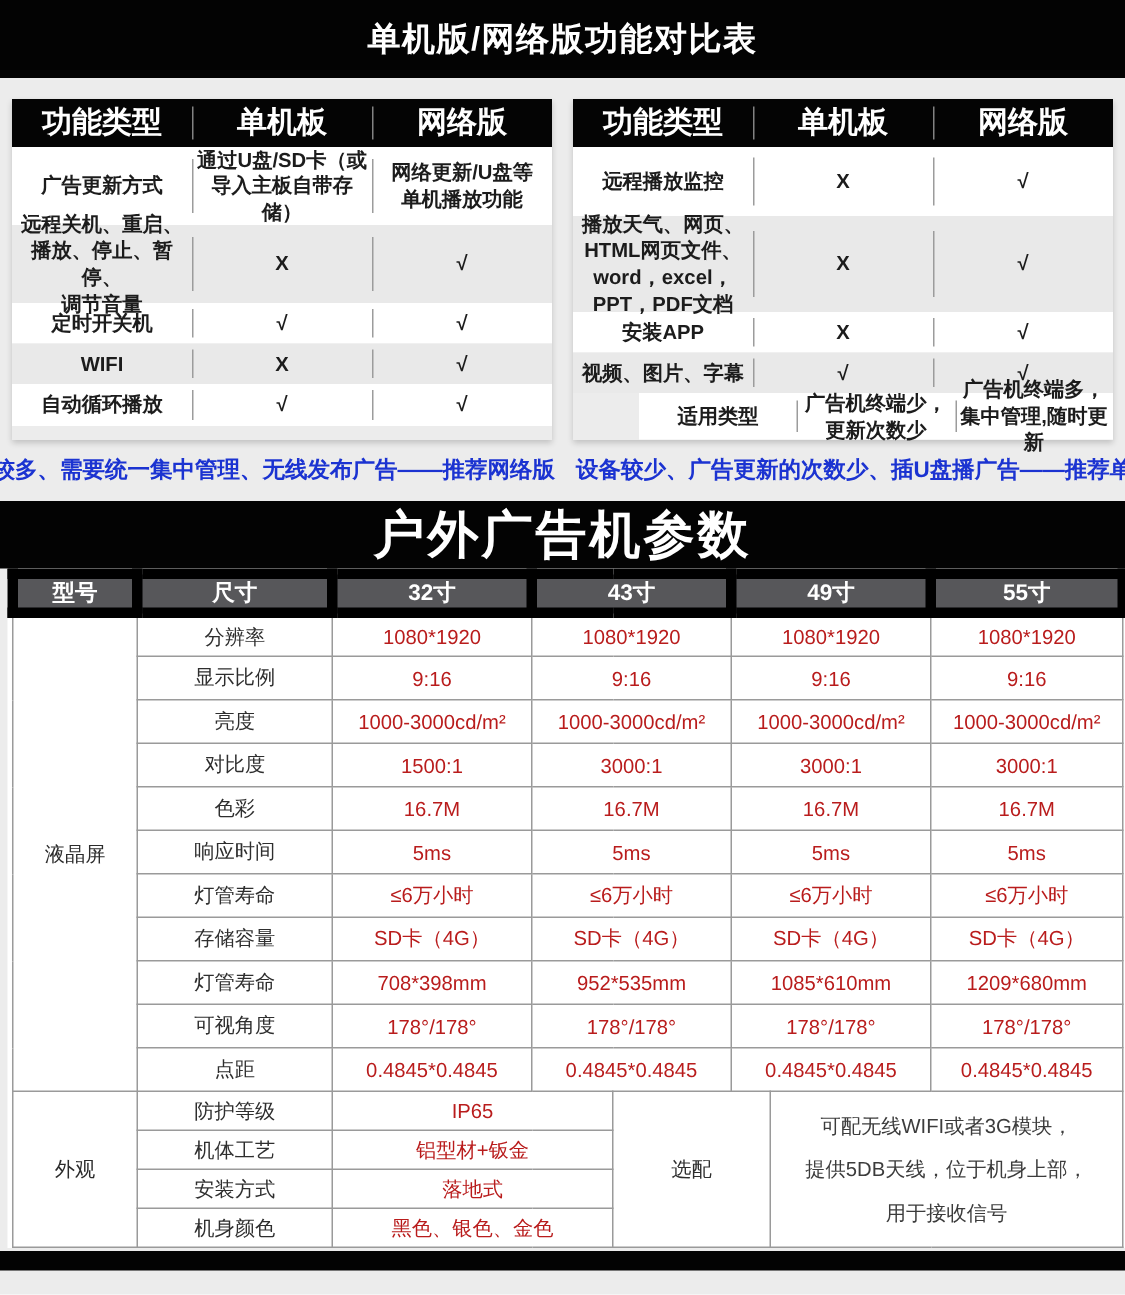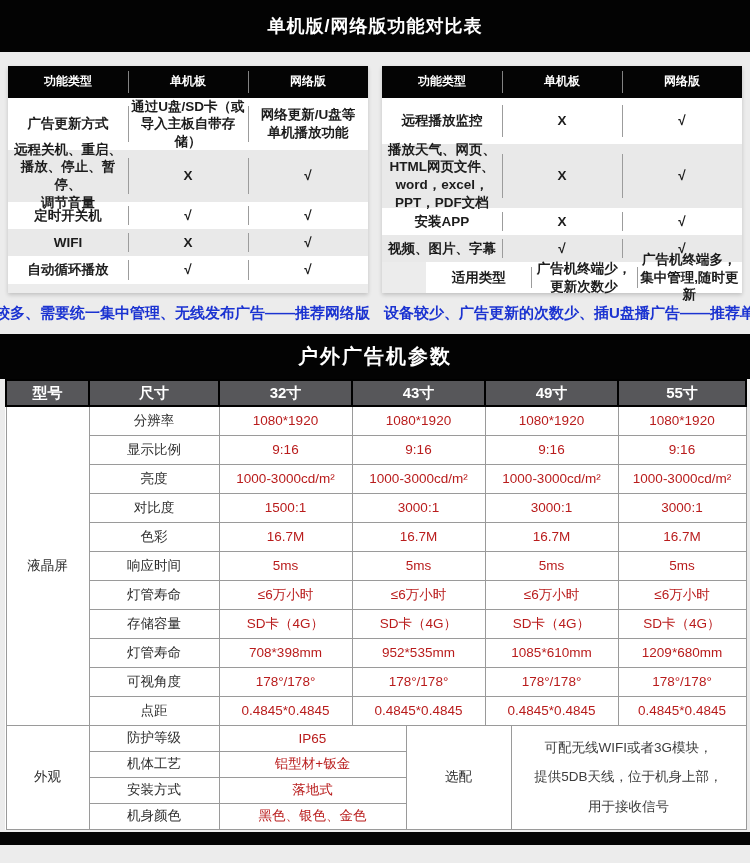--- a/index.html
+++ b/index.html
@@ -9,31 +9,31 @@
     overflow: hidden;
     background: #ececec;
     font-family: "Liberation Sans", "DejaVu Sans", sans-serif;
     color: #222;
   }
   .band {
     background: #030303;
     display: flex; align-items: center; justify-content: center;
     color: #fff; font-weight: bold;
   }
-  .band1 { height: 52px; font-size: 18px; letter-spacing: 1px; }
-  .band2 { height: 45px; font-size: 20px; letter-spacing: 2px; }
+  .band1 { height: 52px; font-size: 22px; letter-spacing: 1px; }
+  .band2 { height: 45px; font-size: 34px; letter-spacing: 2px; }
 
   
   .tables-row {
     display: flex; justify-content: space-between;
     padding: 14px 8px 0 8px;
   }
   .cmp-table { width: 360px; box-shadow: 0 2px 4px rgba(0,0,0,0.18); }
   .cmp-header { display: flex; height: 32px; background: #040404; }
-  .cmp-header .cmp-cell { color: #fff; font-size: 12px; font-weight: bold; }
+  .cmp-header .cmp-cell { color: #fff; font-size: 20px; font-weight: bold; }
   .cmp-header .cmp-cell + .cmp-cell::before { background: rgba(255,255,255,0.5); }
   .cmp-row { display: flex; background: #ffffff; }
   .cmp-row.alt { background: #e9e9e9; }
   .cmp-cell {
     width: 120px; position: relative;
     display: flex; align-items: center; justify-content: center;
     text-align: center; white-space: pre-line;
     font-size: 13.5px; font-weight: 600; line-height: 1.3; color: #1c1c1c;
     padding: 1px 2px;
   }
@@ -52,21 +52,21 @@
   }
 
   
   .spec-wrap { padding: 0 5px; }
   table.spec {
     width: 740px; border-collapse: collapse; background: #fff;
     table-layout: fixed;
   }
   table.spec th {
     background: #57575a; color: #fff; font-size: 15px; font-weight: bold;
-    height: 26px; border: 2px solid #000000; text-align: center;
+    height: 26px; border: 7px solid #000000; text-align: center;
   }
   table.spec td {
     border: 1px solid #9a9a9a; text-align: center;
     height: 29px; font-size: 13.5px; padding: 0 2px;
     white-space: pre-line;
   }
   td.grp { font-size: 14.5px; color: #2b2b2b; }
   td.name { color: #2e2e2e; font-size: 13.5px; }
   td.val { color: #b91c1c; font-weight: normal; }
   tr.bottom td { height: 26px; }

